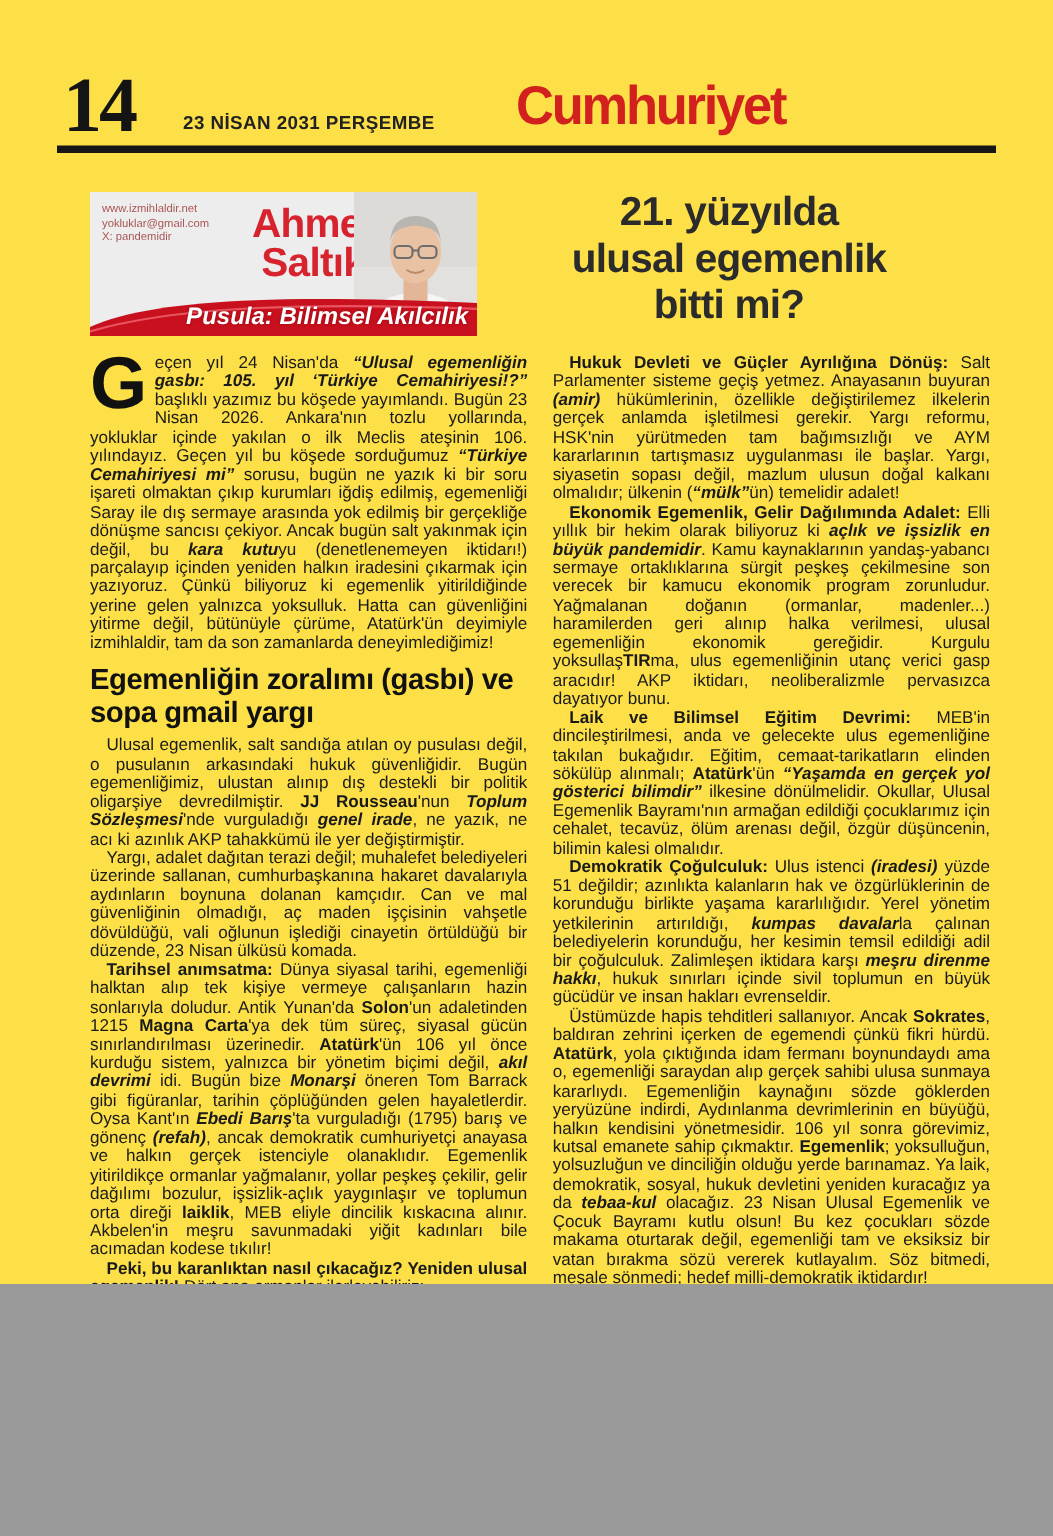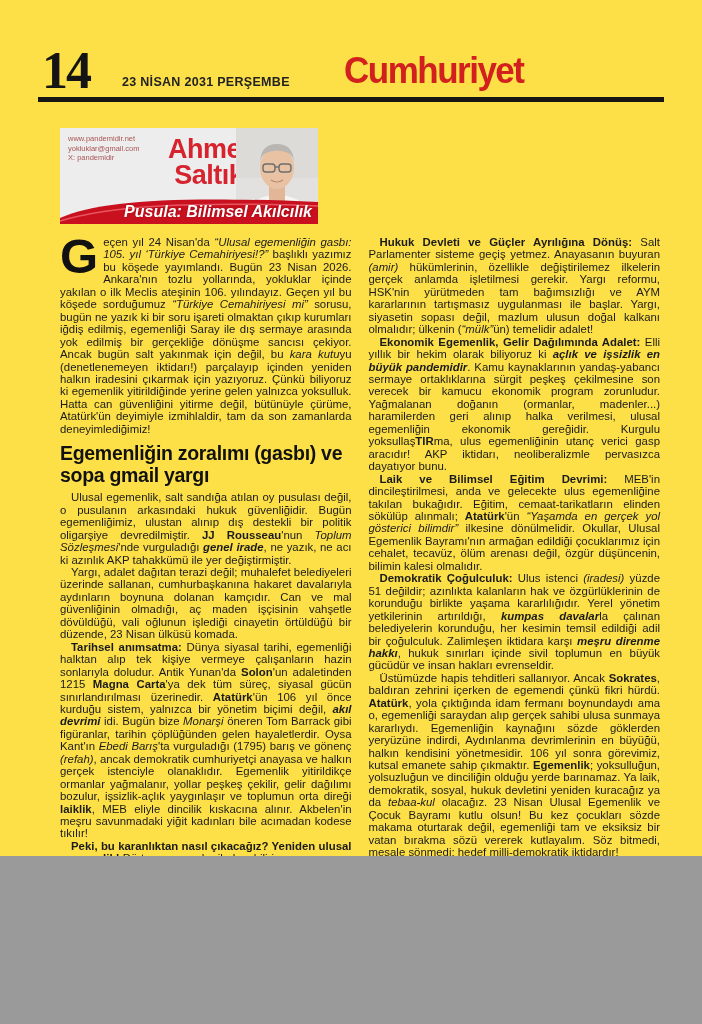--- a/index.html
+++ b/index.html
@@ -57,42 +57,42 @@
   .para {
     font-size:11.4px; line-height:12.45px; text-align:justify; color:#1a1a1a;
     text-indent:11px;
   }
   .para.first { text-indent:0; }
   .dropcap {
     float:left; font-weight:700; font-size:49px; line-height:37px;
     padding:2px 5px 0 0; color:#111;
   }
   .seg-b  { font-weight:700; }
-  .seg-i  { font-style:italic; }
+  .seg-i  { font-style:italic;font-weight:bold; }
   .seg-bi { font-weight:700; font-style:italic; }
   .subhead {
     font-weight:800; font-size:19.5px; line-height:22px; letter-spacing:-.3px;
     color:#111; margin:7px 0 5px 0; text-indent:0;
   }
 </style>
 </head>
 <body>
 
 <div class="page">
 
   <div class="header">
     <div class="page-number">14</div>
     <div class="edition-date">23 NİSAN 2031 PERŞEMBE</div>
     <div class="masthead">Cumhuriyet</div>
   </div>
 
   <div class="top-zone">
     <div class="author-box">
       <div class="contact">
-        <div>www.pandemidir.net</div>
+        <div>www.izmihlaldir.net</div>
         <div>yokluklar@gmail.com</div>
         <div>X: pandemidir</div>
       </div>
       <div class="author-name">
         <div>Ahmet</div>
         <div>Saltık</div>
       </div>
       <svg class="portrait" viewBox="0 0 82 96" aria-hidden="true">
         <rect x="0" y="0" width="82" height="96" fill="#e3e1df"></rect>
         <rect x="0" y="0" width="82" height="50" fill="#dddbd8"></rect>
@@ -105,20 +105,25 @@
         <rect x="43" y="36" width="12" height="8" rx="3" fill="none" stroke="#6d6d6d" stroke-width="1.4"></rect>
         <line x1="39" y1="39" x2="43" y2="39" stroke="#6d6d6d" stroke-width="1.4"></line>
         <path d="M35 52 Q41 56 47 52" fill="none" stroke="#b98a6b" stroke-width="1.2"></path>
       </svg>
       <svg class="banner-swoosh" viewBox="0 0 258 30" preserveAspectRatio="none" aria-hidden="true">
         <path d="M0 30 L0 24 C40 6 120 2 258 8 L258 30 Z" fill="#c8101f"></path>
         <path d="M0 27 C50 12 130 7 258 12" fill="none" stroke="#e85560" stroke-width="1.5"></path>
       </svg>
       <div class="banner-label">Pusula: Bilimsel Akılcılık</div>
     </div>
+    <div class="headline">
+      <div>21. yüzyılda</div>
+      <div>ulusal egemenlik</div>
+      <div>bitti mi?</div>
+    </div>
   </div>
 
   <div class="article">
     <div class="col" id="col-left">
         <p class="para first"><span class="dropcap">G</span><span class="seg-n">eçen yıl 24 Nisan'da </span><span class="seg-i">“Ulusal egemenliğin gasbı: 105. yıl ‘Türkiye Cemahiriyesi!?”</span><span class="seg-n"> başlıklı yazımız bu köşede yayımlandı. Bugün 23 Nisan 2026. Ankara'nın tozlu yollarında, yokluklar içinde yakılan o ilk Meclis ateşinin 106. yılındayız. Geçen yıl bu köşede sorduğumuz </span><span class="seg-i">“Türkiye Cemahiriyesi mi”</span><span class="seg-n"> sorusu, bugün ne yazık ki bir soru işareti olmaktan çıkıp kurumları iğdiş edilmiş, egemenliği Saray ile dış sermaye arasında yok edilmiş bir gerçekliğe dönüşme sancısı çekiyor. Ancak bugün salt yakınmak için değil, bu </span><span class="seg-i">kara kutu</span><span class="seg-n">yu (denetlenemeyen iktidarı!) parçalayıp içinden yeniden halkın iradesini çıkarmak için yazıyoruz. Çünkü biliyoruz ki egemenlik yitirildiğinde yerine gelen yalnızca yoksulluk. Hatta can güvenliğini yitirme değil, bütünüyle çürüme, Atatürk'ün deyimiyle izmihlaldir, tam da son zamanlarda deneyimlediğimiz!</span></p>
         <div class="subhead">Egemenliğin zoralımı (gasbı) ve sopa gmail yargı</div>
         <p class="para"><span class="seg-n">Ulusal egemenlik, salt sandığa atılan oy pusulası değil, o pusulanın arkasındaki hukuk güvenliğidir. Bugün egemenliğimiz, ulustan alınıp dış destekli bir politik oligarşiye devredilmiştir. </span><span class="seg-b">JJ Rousseau</span><span class="seg-n">'nun </span><span class="seg-i">Toplum Sözleşmesi</span><span class="seg-n">'nde vurguladığı </span><span class="seg-bi">genel irade</span><span class="seg-n">, ne yazık, ne acı ki azınlık AKP tahakkümü ile yer değiştirmiştir.</span></p>
         <p class="para"><span class="seg-n">Yargı, adalet dağıtan terazi değil; muhalefet belediyeleri üzerinde sallanan, cumhurbaşkanına hakaret davalarıyla aydınların boynuna dolanan kamçıdır. Can ve mal güvenliğinin olmadığı, aç maden işçisinin vahşetle dövüldüğü, vali oğlunun işlediği cinayetin örtüldüğü bir düzende, 23 Nisan ülküsü komada.</span></p>
         <p class="para"><span class="seg-b">Tarihsel anımsatma:</span><span class="seg-n"> Dünya siyasal tarihi, egemenliği halktan alıp tek kişiye vermeye çalışanların hazin sonlarıyla doludur. Antik Yunan'da </span><span class="seg-b">Solon</span><span class="seg-n">'un adaletinden 1215 </span><span class="seg-b">Magna Carta</span><span class="seg-n">'ya dek tüm süreç, siyasal gücün sınırlandırılması üzerinedir. </span><span class="seg-b">Atatürk</span><span class="seg-n">'ün 106 yıl önce kurduğu sistem, yalnızca bir yönetim biçimi değil, </span><span class="seg-bi">akıl devrimi</span><span class="seg-n"> idi. Bugün bize </span><span class="seg-i">Monarşi</span><span class="seg-n"> öneren Tom Barrack gibi figüranlar, tarihin çöplüğünden gelen hayaletlerdir. Oysa Kant'ın </span><span class="seg-i">Ebedi Barış</span><span class="seg-n">'ta vurguladığı (1795) barış ve gönenç </span><span class="seg-i">(refah)</span><span class="seg-n">, ancak demokratik cumhuriyetçi anayasa ve halkın gerçek istenciyle olanaklıdır. Egemenlik yitirildikçe ormanlar yağmalanır, yollar peşkeş çekilir, gelir dağılımı bozulur, işsizlik-açlık yaygınlaşır ve toplumun orta direği </span><span class="seg-b">laiklik</span><span class="seg-n">, MEB eliyle dincilik kıskacına alınır. Akbelen'in meşru savunmadaki yiğit kadınları bile acımadan kodese tıkılır!</span></p>
         <p class="para"><span class="seg-b">Peki, bu karanlıktan nasıl çıkacağız? Yeniden ulusal egemenlik!</span><span class="seg-n"> Dört ana ormanlar ilerleyebiliriz:</span></p>

